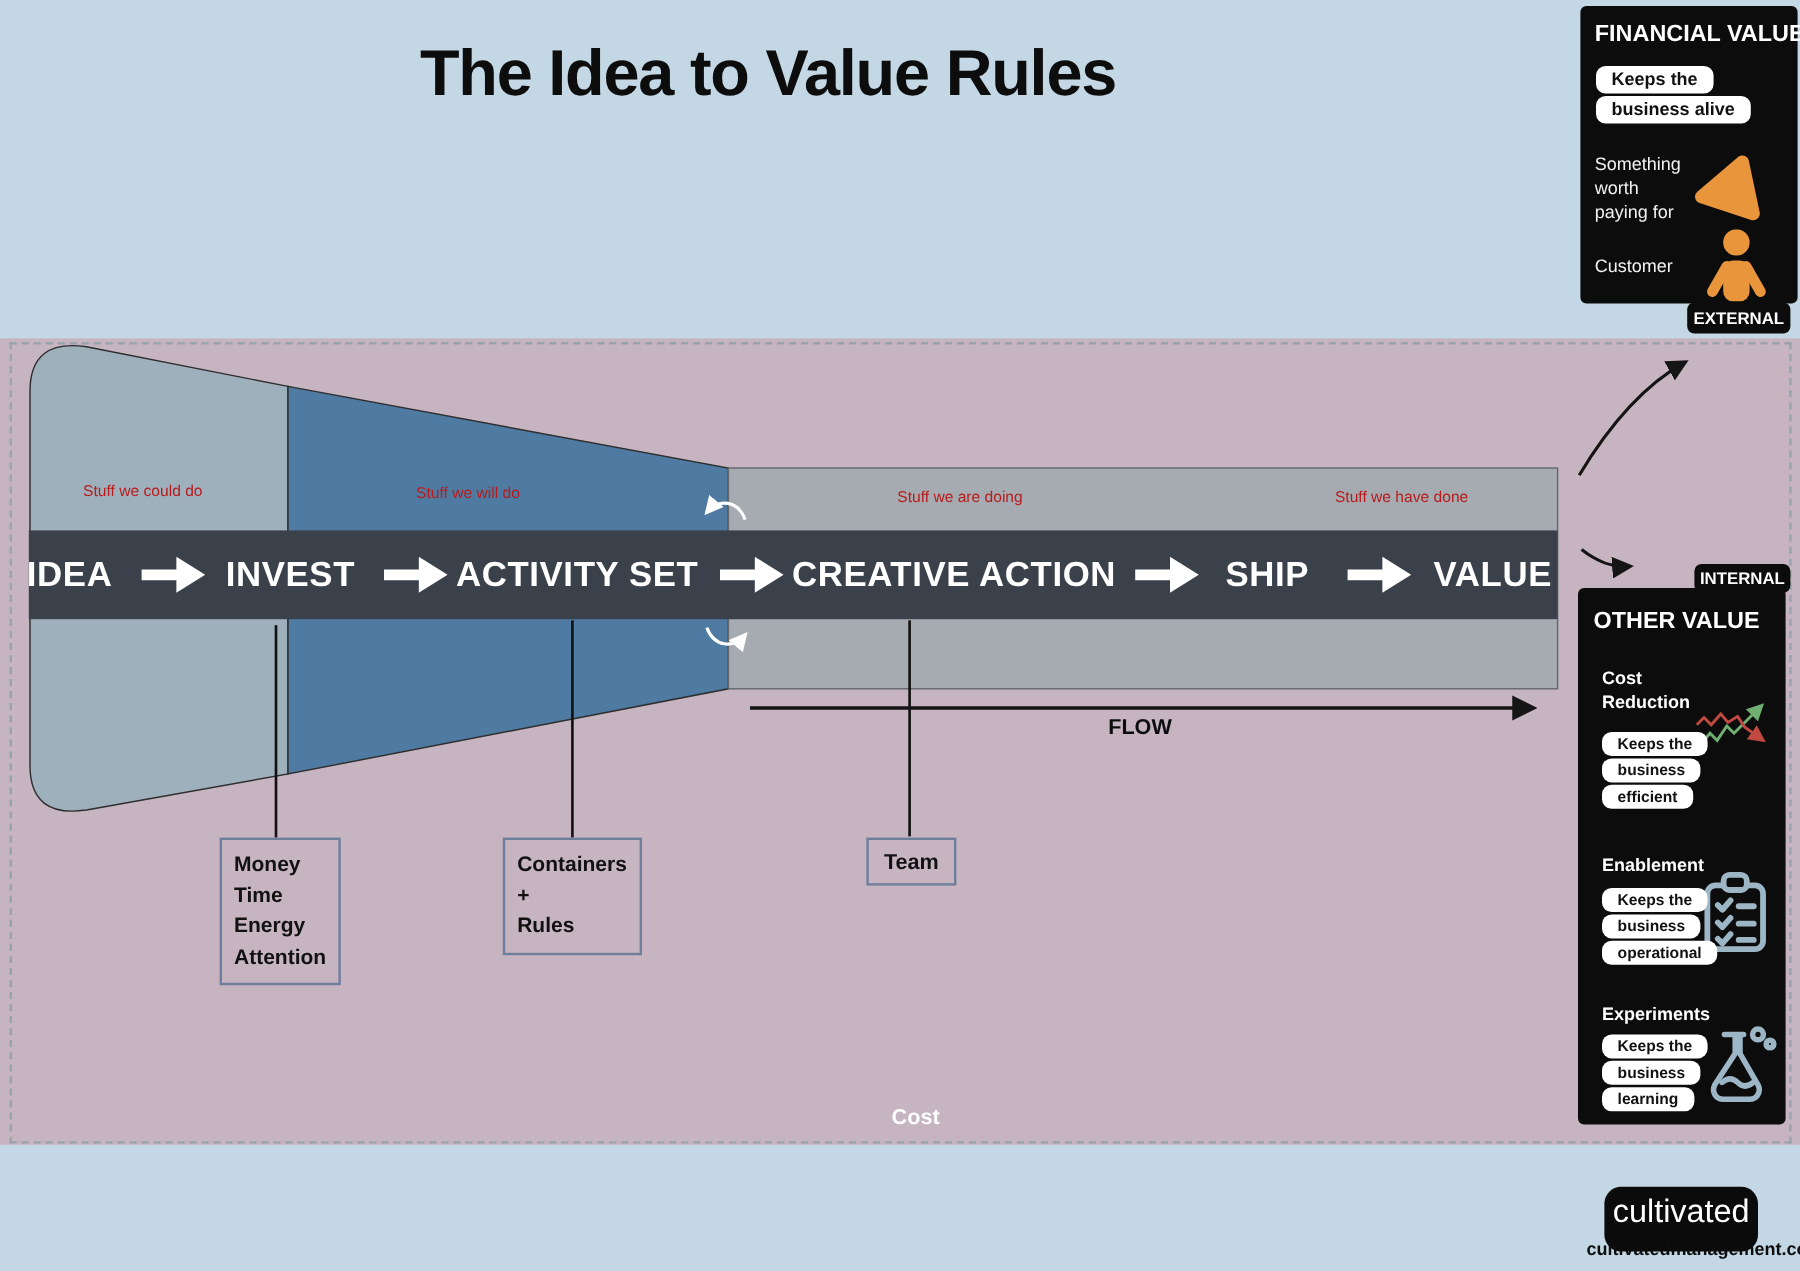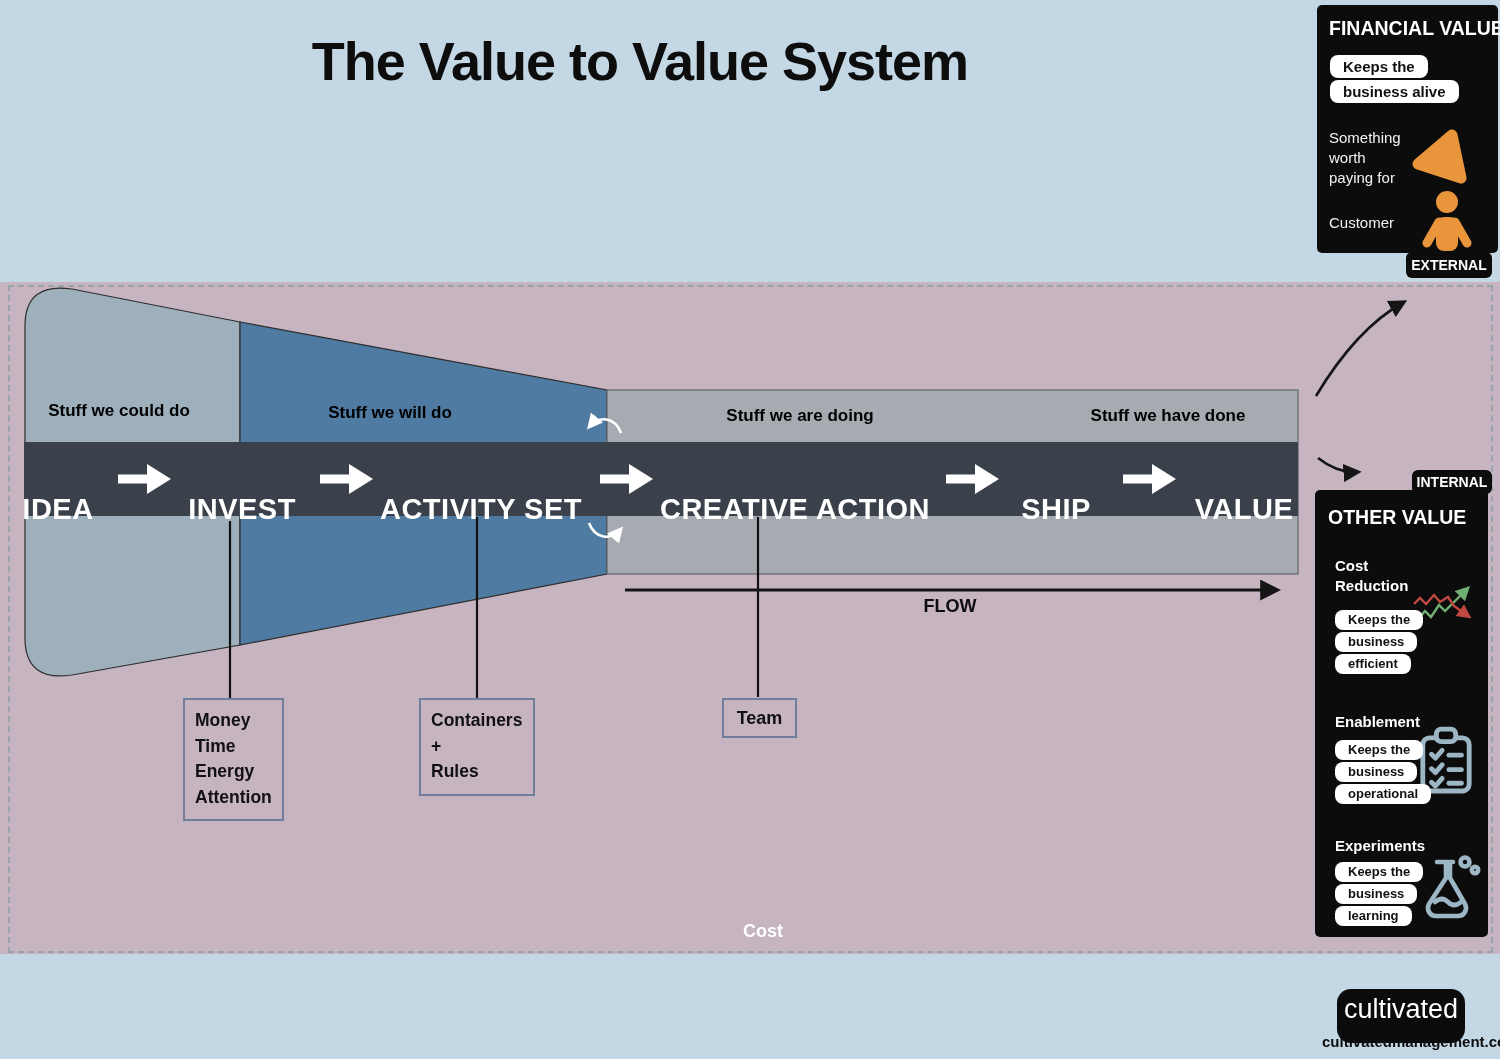--- a/index.html
+++ b/index.html
@@ -9,25 +9,25 @@
   
   .main-title{left:0;top:30px;width:1280px;text-align:center;font-size:54px;
               font-weight:bold;color:#0d0d0d;letter-spacing:-1px;}
   
   .pink-panel{left:0;top:282px;width:1500px;height:672px;background:#C7B4C1;}
   .dash-border{left:8px;top:285px;width:1481px;height:664px;
                border:2px dashed #9AA2AC;pointer-events:none;}
   
   .overlay{left:0;top:0;width:1500px;height:1059px;pointer-events:none;}
   
-  .zone-label{color:#000000;font-weight:bold;font-size:17px;transform:translateX(-50%);
+  .zone-label{color:#b91c1c;font-weight:normal;font-size:13px;transform:translateX(-50%);
               white-space:nowrap;}
   
   .bar-stage{top:442px;height:95px;line-height:74px;color:#fff;font-weight:bold;
-             font-size:29px;transform:translateX(-50%);white-space:nowrap;letter-spacing:.5px;margin-top:30px;}
+             font-size:29px;transform:translateX(-50%);white-space:nowrap;letter-spacing:.5px;}
   
   .callout{border:2px solid #6F7F9B;color:#111;font-weight:bold;font-size:17.5px;
            line-height:25.5px;white-space:pre-line;padding:8px 10px;box-sizing:border-box;}
   .team-box{border:2px solid #6F7F9B;color:#111;font-weight:bold;font-size:18px;
             text-align:center;box-sizing:border-box;}
   .flow-label{font-weight:bold;font-size:18px;color:#0d0d0d;transform:translateX(-50%);}
   .cost-label{font-weight:bold;font-size:18px;color:#fff;transform:translateX(-50%);}
   
   .black-box{background:#0C0C0C;border-radius:5px;color:#fff;}
   .box-title{font-weight:bold;font-size:19.5px;color:#fff;white-space:nowrap;}
@@ -46,21 +46,21 @@
               font-size:15px;color:#0d0d0d;}
 </style>
 </head>
 <body>
 
 <div class="canvas">
 
   <div class="abs pink-panel"></div>
   <div class="abs dash-border"></div>
 
-  <div class="abs main-title">The Value to Value System</div>
+  <div class="abs main-title">The Idea to Value Rules</div>
 
   <svg class="abs overlay" viewBox="0 0 1500 1059">
     <defs>
       <marker id="mb" viewBox="0 0 10 10" refX="8" refY="5" markerWidth="7" markerHeight="7" orient="auto-start-reverse">
         <path d="M0,0 L10,5 L0,10 Z" fill="#151515"></path>
       </marker>
       <marker id="mw" viewBox="0 0 10 10" refX="8" refY="5" markerWidth="6" markerHeight="6" orient="auto-start-reverse">
         <path d="M0,0 L10,5 L0,10 Z" fill="#ffffff"></path>
       </marker>
     </defs>

